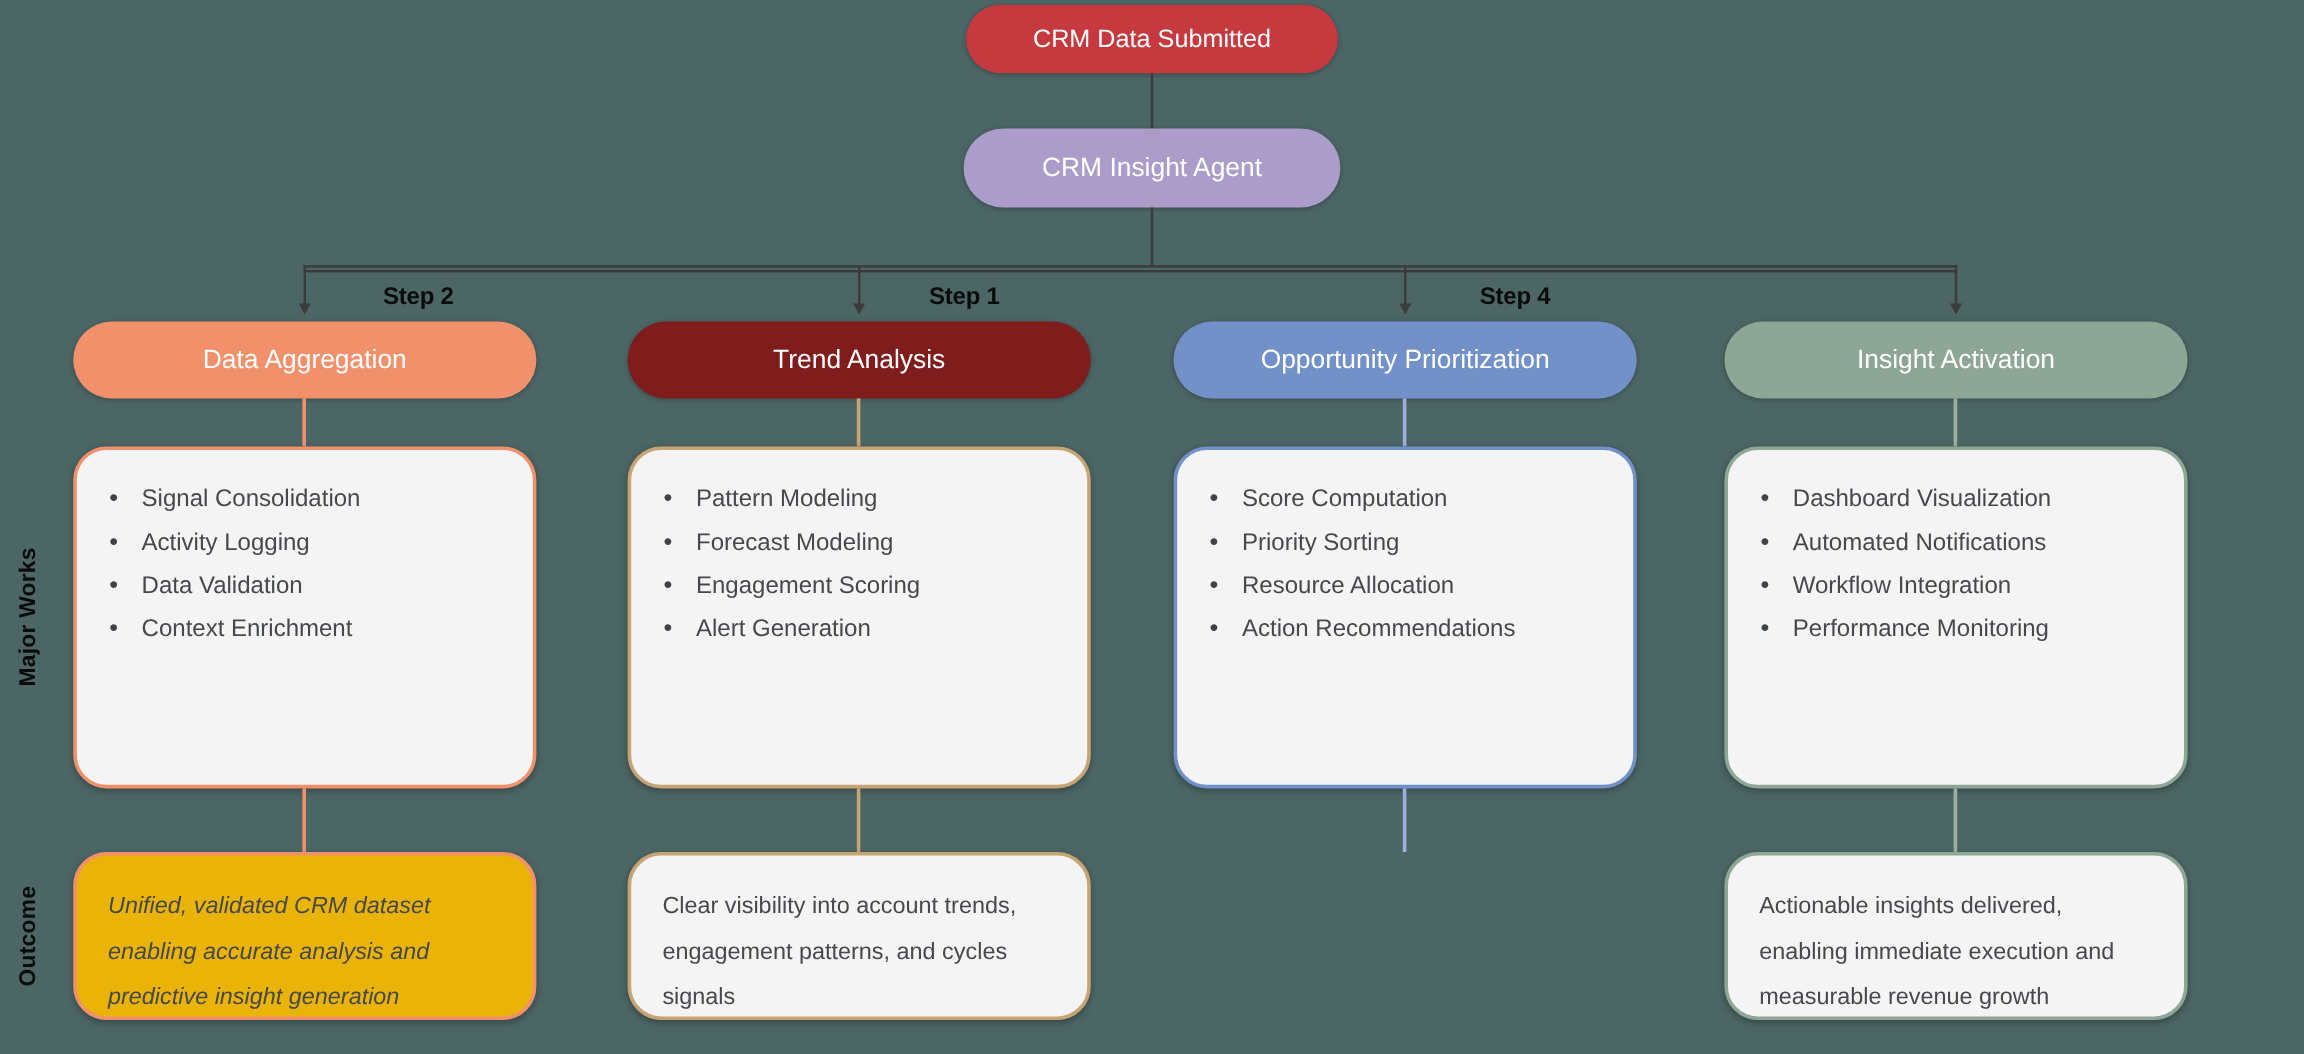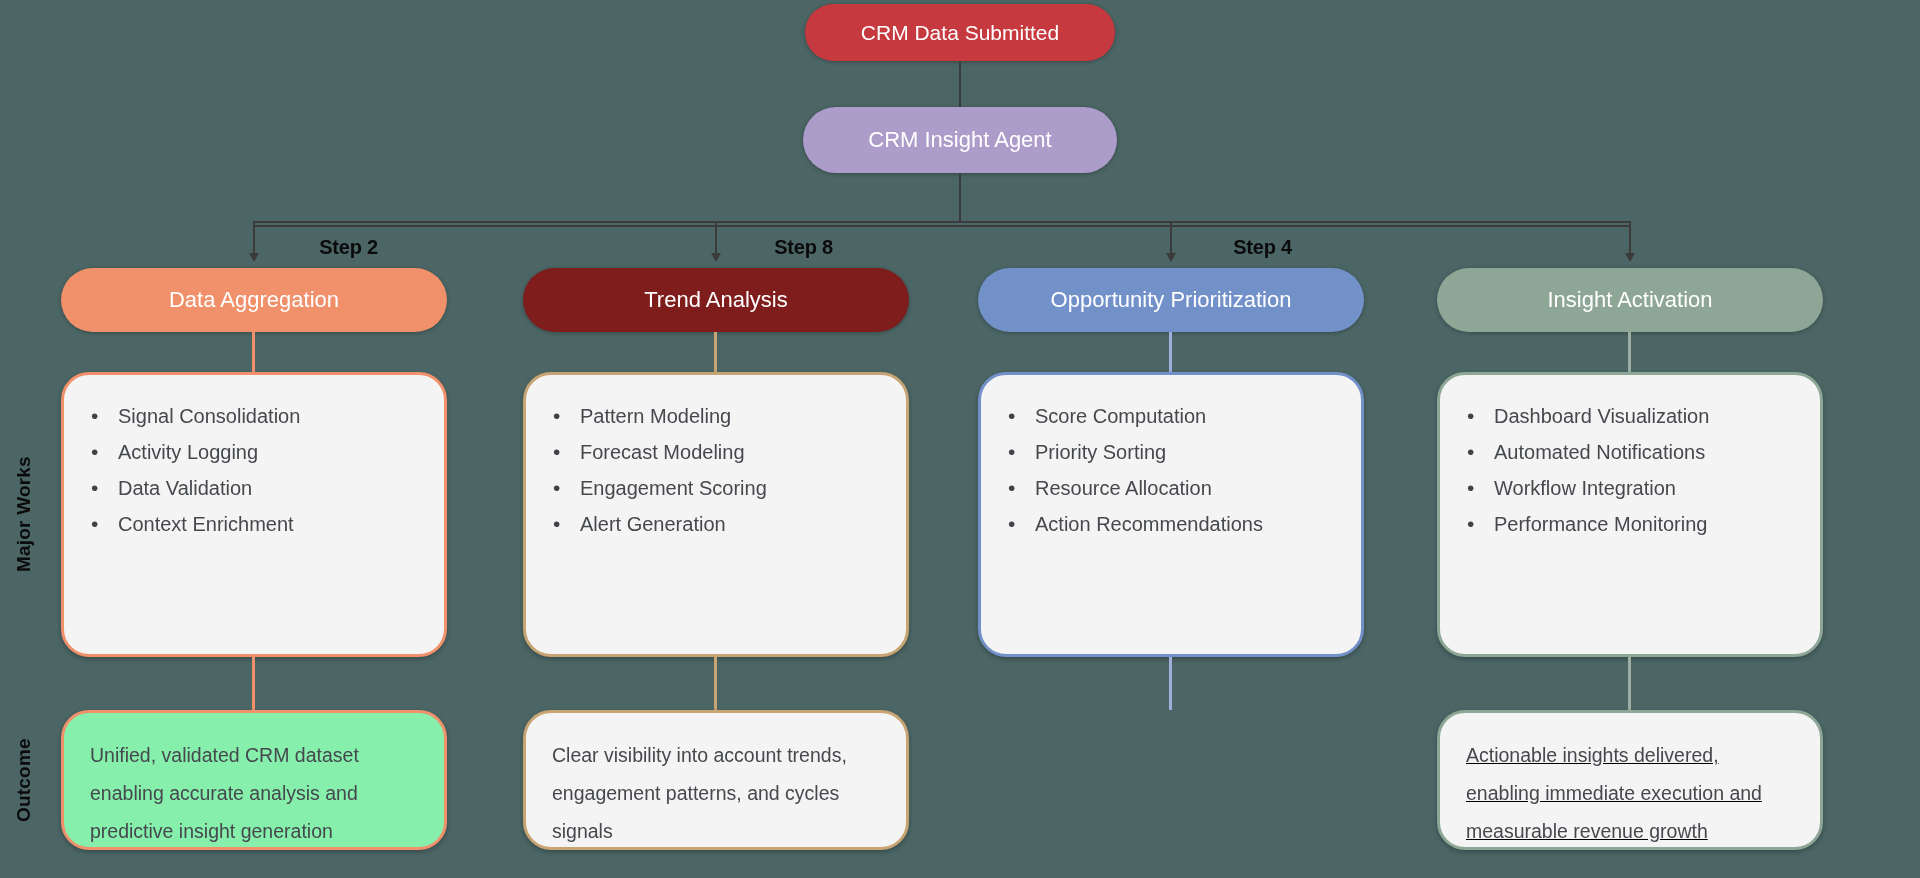--- a/index.html
+++ b/index.html
@@ -80,21 +80,21 @@
   <div class="pill agent-pill" style="background-color: rgb(172, 156, 201);">
     <span class="pill-text">CRM Insight Agent</span>
   </div>
   <div class="trunk" style="left: 959px; top: 173px; height: 49px; background-color: rgb(59, 59, 59);"></div>
 
   <div class="hline" style="left: 253px; top: 221px; width: 1378px; background-color: rgb(59, 59, 59);"></div>
   <div class="hline" style="left: 253px; top: 225px; width: 1378px; height: 1.5px; background-color: rgb(59, 59, 59);"></div>
 
   <div class="step-label s1" style="color: rgb(11, 11, 11);">Step 1</div>
   <div class="step-label s2" style="color: rgb(11, 11, 11);">Step 2</div>
-  <div class="step-label s3" style="color: rgb(11, 11, 11);">Step 8</div>
+  <div class="step-label s3" style="color: rgb(11, 11, 11);">Step 1</div>
   <div class="step-label s4" style="color: rgb(11, 11, 11);">Step 4</div>
 
   <div class="drop d1" style="background-color: rgb(59, 59, 59);"></div>
   <div class="arrow-head a1"></div>
   <div class="drop d2" style="background-color: rgb(59, 59, 59);"></div>
   <div class="arrow-head a2"></div>
   <div class="drop d3" style="background-color: rgb(59, 59, 59);"></div>
   <div class="arrow-head a3"></div>
   <div class="drop d4" style="background-color: rgb(59, 59, 59);"></div>
   <div class="arrow-head a4"></div>
@@ -115,21 +115,21 @@
     <div class="work-row">
         <span class="bullet-dot">•</span>
         <span class="work-text">Data Validation</span>
       </div>
     <div class="work-row">
         <span class="bullet-dot">•</span>
         <span class="work-text">Context Enrichment</span>
       </div>
   </div>
   <div class="conn conn-bottom k1" style="background-color: rgb(240, 145, 107);"></div>
-  <div class="card outcome-card c1" style="border-color: rgb(240, 145, 107); background-color: #86efac;">
+  <div class="card outcome-card c1" style="border-color: rgb(240, 145, 107); background-color: #eab308; font-style: italic;">
     <p class="outcome-text" style="color: rgb(69, 72, 77);">Unified, validated CRM dataset enabling accurate analysis and predictive insight generation</p>
   </div>
 
   <div class="pill col-pill c2" style="background-color: #7f1d1d;">
     <span class="pill-text">Trend Analysis</span>
   </div>
   <div class="conn conn-top k2" style="background-color: rgb(199, 164, 116);"></div>
   <div class="card works-card c2" style="border-color: rgb(199, 164, 116); background-color: rgb(245, 244, 244);">
     <div class="work-row">
         <span class="bullet-dot">•</span>
@@ -193,20 +193,20 @@
     <div class="work-row">
         <span class="bullet-dot">•</span>
         <span class="work-text">Workflow Integration</span>
       </div>
     <div class="work-row">
         <span class="bullet-dot">•</span>
         <span class="work-text">Performance Monitoring</span>
       </div>
   </div>
   <div class="conn conn-bottom k4" style="background-color: rgb(157, 175, 163);"></div>
-  <div class="card outcome-card c4" style="border-color: rgb(142, 166, 149); background-color: rgb(245, 244, 244); text-decoration: underline;">
+  <div class="card outcome-card c4" style="border-color: rgb(142, 166, 149); background-color: rgb(245, 244, 244);">
     <p class="outcome-text" style="color: rgb(69, 72, 77);">Actionable insights delivered, enabling immediate execution and measurable revenue growth</p>
   </div>
 
   <div class="side-label side-major" style="color: rgb(11, 11, 11);">Major Works</div>
   <div class="side-label side-outcome" style="color: rgb(11, 11, 11);">Outcome</div>
 
 </div>
 
 </body></html>

